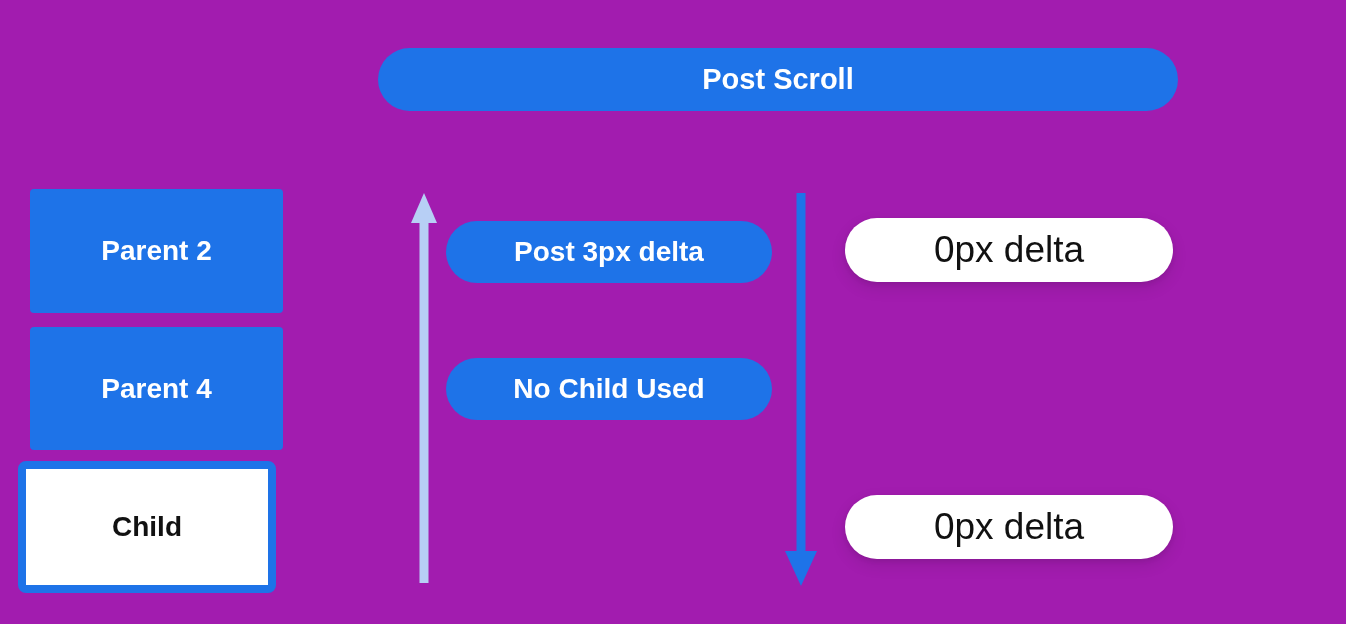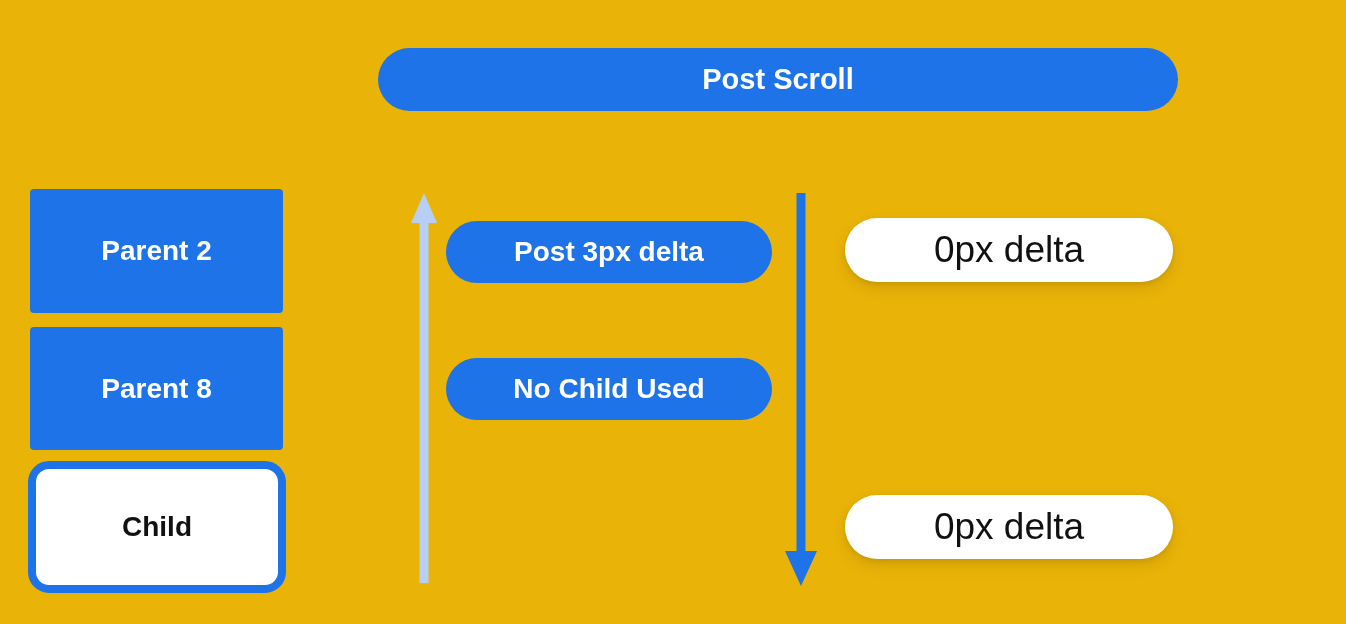--- a/index.html
+++ b/index.html
@@ -11,21 +11,21 @@
   * { box-sizing: border-box; }
   html, body {
     margin: 0;
     padding: 0;
     background: #ffffff;
   }
   .canvas {
     position: relative;
     width: 1346px;
     height: 624px;
-    background: #eab308;
+    background: #a21caf;
     overflow: hidden;
     font-family: "Liberation Sans", sans-serif;
   }
   .pill, .box {
     position: absolute;
     display: flex;
     align-items: center;
     justify-content: center;
     white-space: nowrap;
   }
@@ -44,23 +44,23 @@
   
   .parent-box {
     left: 30px;
     width: 253px; height: 124px;
     border-radius: 4px;
     font-size: 28px;
   }
   .parent-2 { top: 189px; }
   .parent-1 { top: 327px; height: 123px; }
   .child-box {
-    left: 28px; top: 461px;
+    left: 18px; top: 461px;
     width: 258px; height: 132px;
-    border-radius: 21px;
+    border-radius: 8px;
     background: #ffffff;
     border: 8px solid var(--blue);
     color: var(--text-dark);
     font-weight: 600;
     font-size: 28px;
   }
   
   .delta-pill {
     left: 446px;
     width: 326px; height: 62px;
@@ -103,21 +103,21 @@
 
   <div class="pill blue-fill banner">
     <span>Post Scroll</span>
   </div>
 
   <div class="box blue-fill parent-box parent-2">
     <span>Parent 2</span>
   </div>
 
   <div class="box blue-fill parent-box parent-1">
-    <span>Parent 8</span>
+    <span>Parent 4</span>
   </div>
 
   <div class="box child-box">
     <span>Child</span>
   </div>
 
   <svg class="arrow arrow-up" width="30" height="392" viewBox="0 0 30 392" aria-hidden="true">
     <rect x="10.5" y="26" width="9" height="364" fill="currentColor"></rect>
     <polygon points="15,0 2,30 28,30" fill="currentColor"></polygon>
   </svg>

